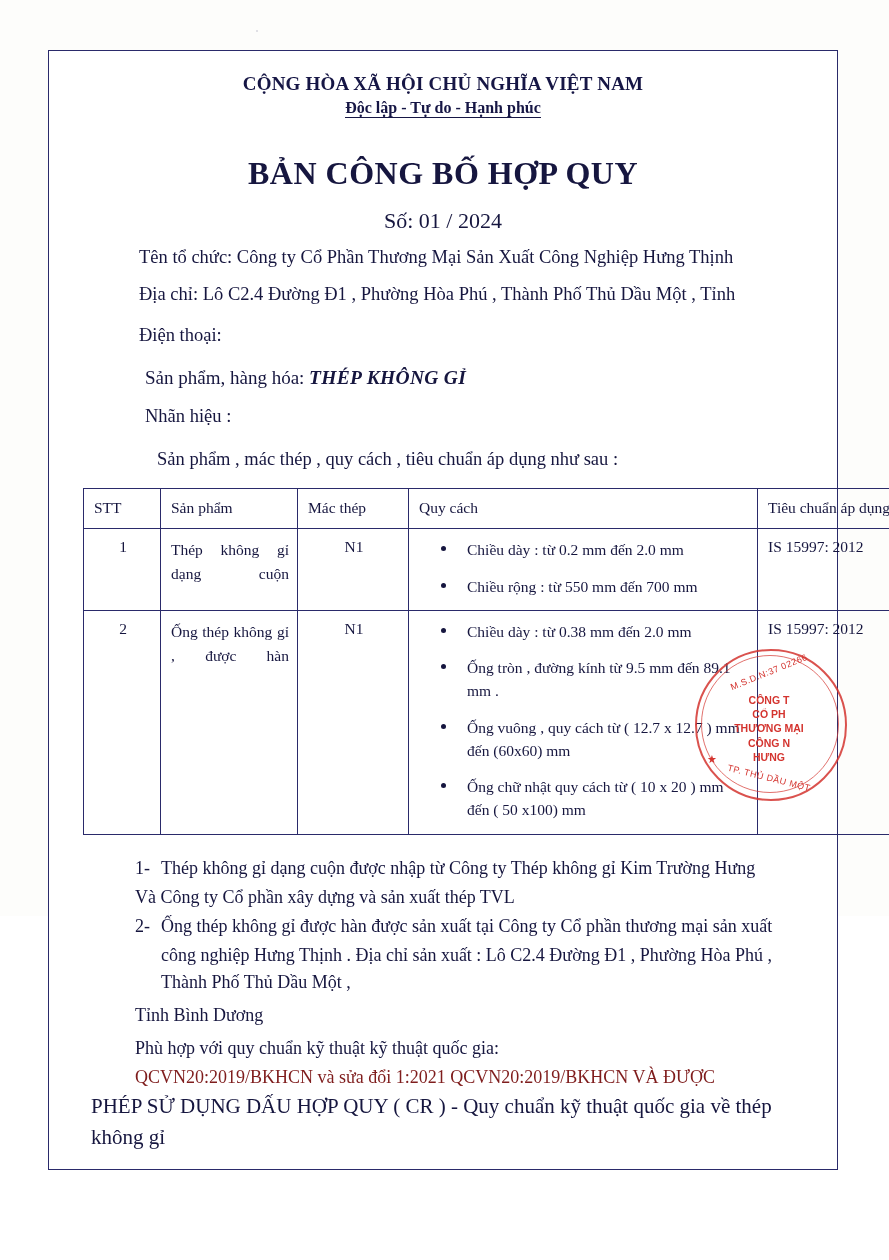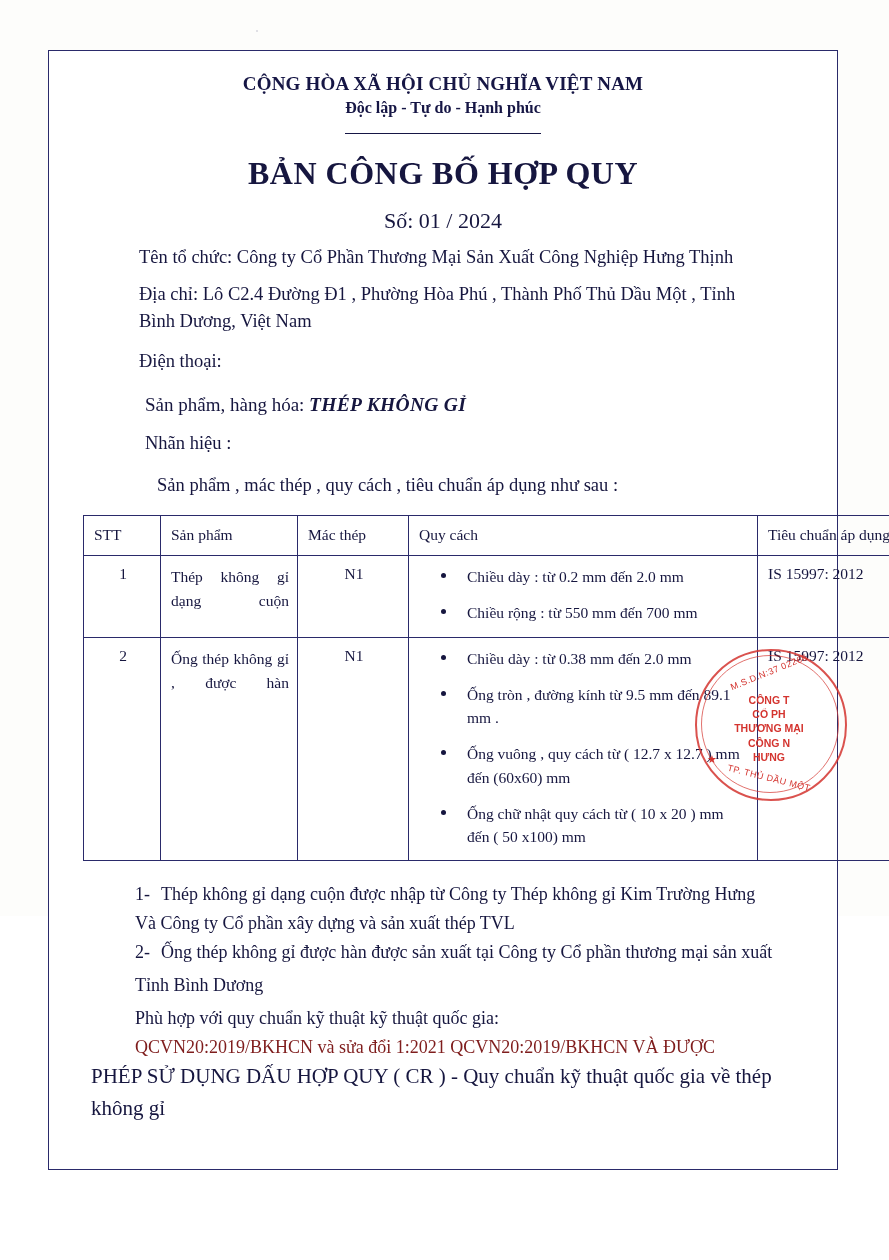--- a/index.html
+++ b/index.html
@@ -49,21 +49,21 @@
   }
   .hdr-2 {
     text-align: center;
     font-weight: bold;
     font-size: 16px;
     margin-top: 4px;
     color: #161645;
   }
   .hdr-2 span {
     border-bottom: 1.2px solid #161645;
-    padding-bottom: 17px;
+    padding-bottom: 1px;
   }
   .title {
     text-align: center;
     font-weight: bold;
     font-size: 32px;
     margin-top: 38px;
     letter-spacing: 0.5px;
     color: #16163f;
   }
   .subtitle {
@@ -252,21 +252,20 @@
     <div class="inner">
 
       <div class="hdr-1">CỘNG HÒA XÃ HỘI CHỦ NGHĨA VIỆT NAM</div>
       <div class="hdr-2"><span>Độc lập - Tự do - Hạnh phúc</span></div>
 
       <div class="title">BẢN CÔNG BỐ HỢP QUY</div>
       <div class="subtitle">Số: 01 / 2024</div>
 
       <div class="line indent-1">Tên tổ chức: Công ty Cổ Phần Thương Mại Sản Xuất Công Nghiệp Hưng Thịnh</div>
       <div class="line indent-1">Địa chỉ: Lô C2.4 Đường Đ1 , Phường Hòa Phú , Thành Phố Thủ Dầu Một , Tỉnh</div>
-      <div class="line indent-1" style="margin-top:0;">Bình Dương, Việt Nam</div>
       <div class="line indent-1" style="margin-top:14px;">Điện thoại:</div>
 
       <div class="line indent-2 prod-line" style="margin-top:16px;">
         <span>Sản phẩm, hàng hóa:</span>
         <span class="bold">THÉP KHÔNG GỈ</span>
       </div>
       <div class="line indent-2" style="margin-top:10px;">Nhãn hiệu :</div>
       <div class="line indent-3" style="margin-top:16px;">Sản phẩm , mác thép , quy cách , tiêu chuẩn áp dụng như sau :</div>
 
       <table class="spec">
@@ -312,20 +311,21 @@
       <div class="notes">
         <div class="note-item">
           <div class="note-num">1-</div>
           <div class="note-body">Thép không gỉ dạng cuộn được nhập từ Công ty Thép không gỉ Kim Trường Hưng</div>
         </div>
         <div>Và Công ty Cổ phần xây dựng và sản xuất thép TVL</div>
         <div class="note-item" style="margin-top:2px;">
           <div class="note-num">2-</div>
           <div class="note-body">Ống thép không gỉ được hàn được sản xuất tại Công ty Cổ phần thương mại sản xuất</div>
         </div>
+        <div class="note-cont">công nghiệp Hưng Thịnh . Địa chỉ sản xuất : Lô C2.4 Đường Đ1 , Phường Hòa Phú , Thành Phố Thủ Dầu Một ,</div>
       </div>
 
       <div class="tail">Tỉnh Bình Dương</div>
       <div class="tail">Phù hợp với quy chuẩn kỹ thuật kỹ thuật quốc gia:</div>
       <div class="tail-just">QCVN20:2019/BKHCN và sửa đổi 1:2021  QCVN20:2019/BKHCN VÀ ĐƯỢC</div>
       <div class="tail-last">PHÉP SỬ DỤNG DẤU HỢP QUY ( CR ) -  Quy chuẩn kỹ thuật quốc gia về thép không gỉ</div>
 
     </div>
 
     <div class="stamp">

